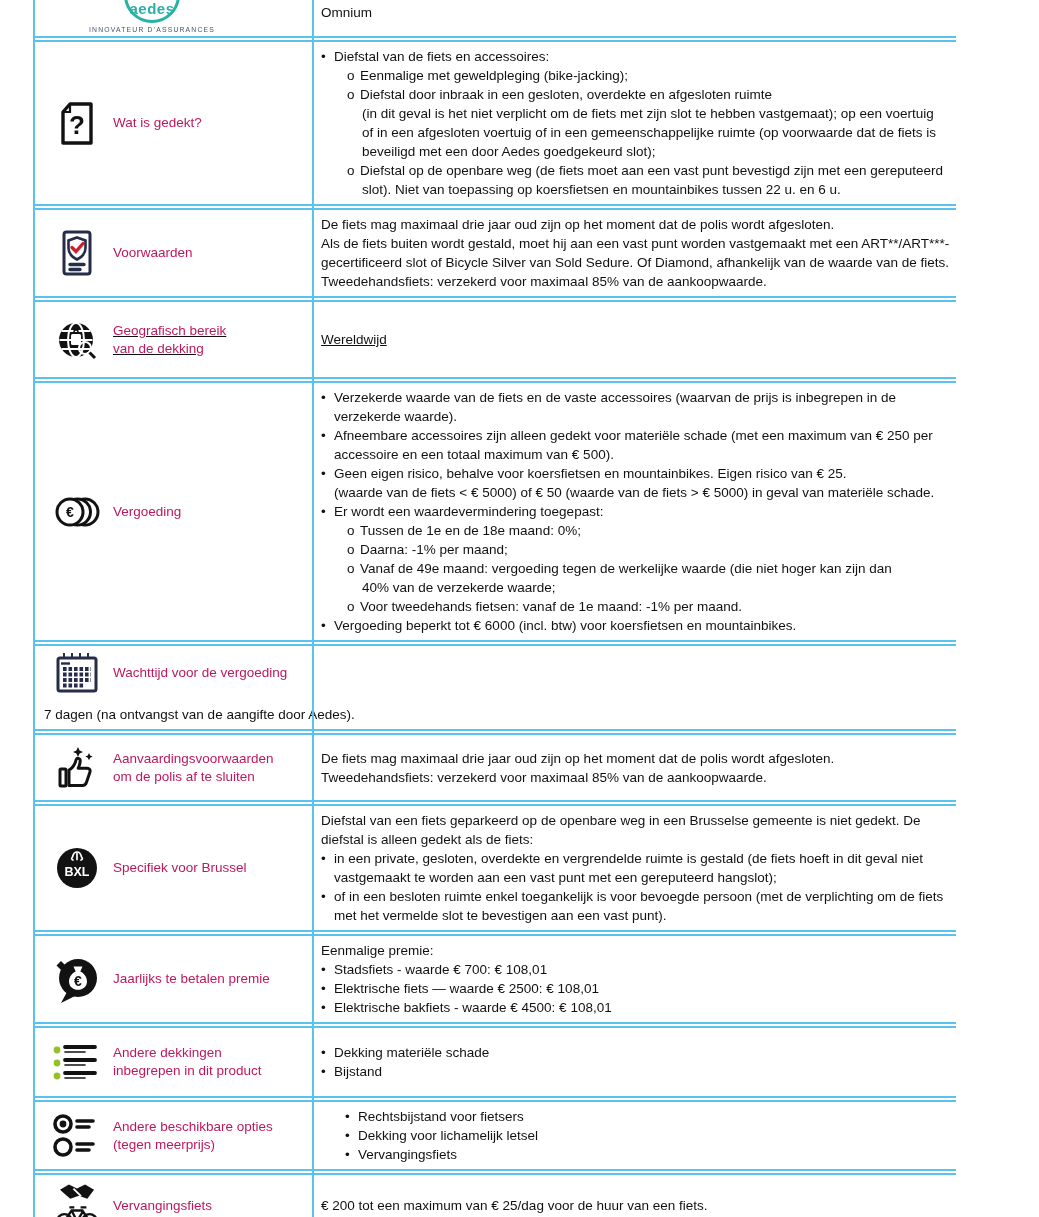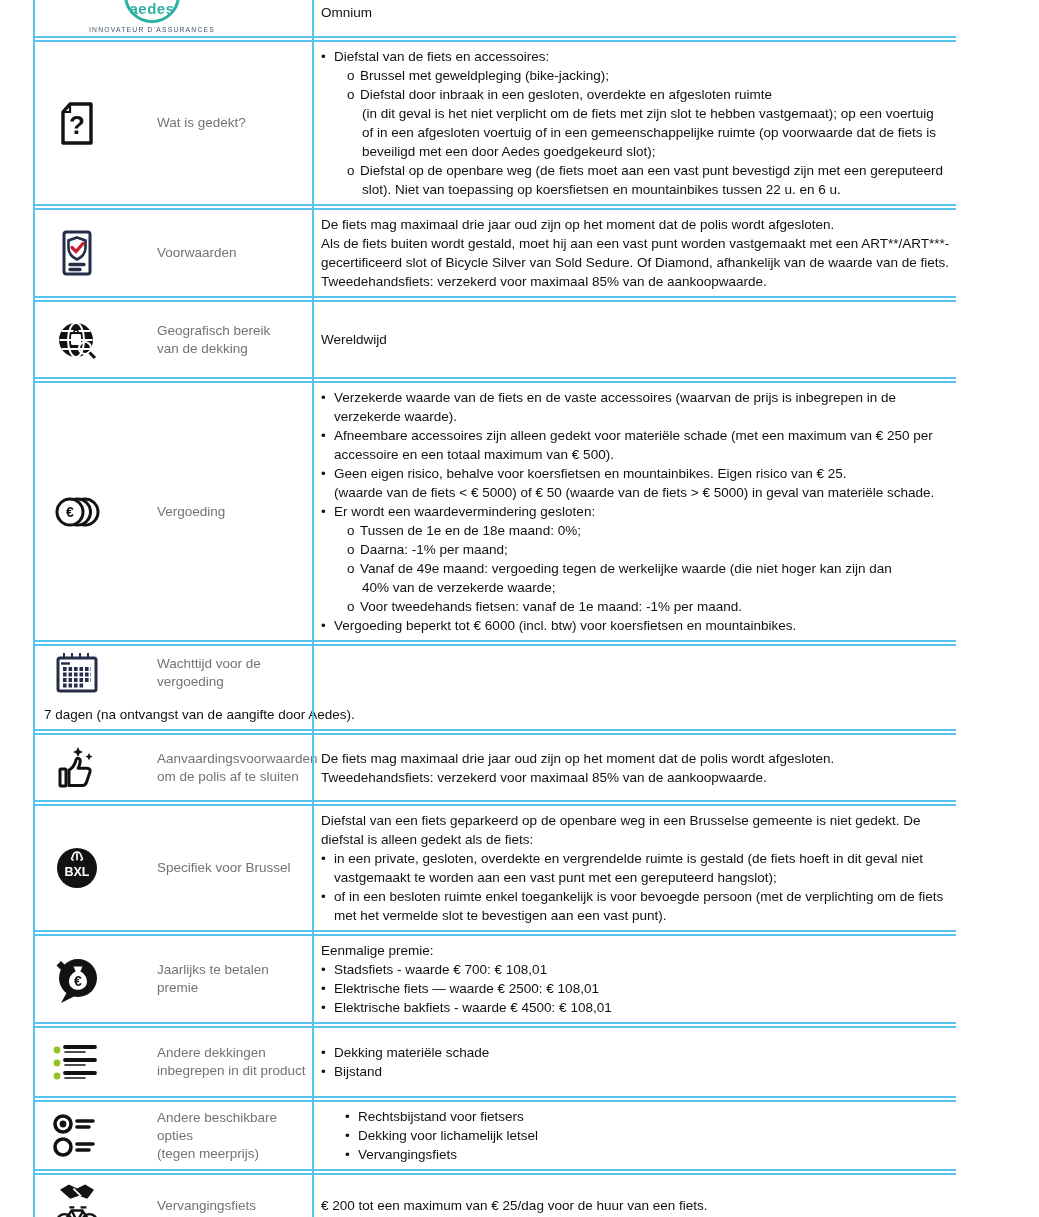--- a/index.html
+++ b/index.html
@@ -6,21 +6,21 @@
   body{font-family:"Liberation Sans",sans-serif;color:#111;}
   .page{position:relative;width:956px;height:1217px;background:#fff;overflow:hidden;}
   .tbl{position:absolute;left:33px;top:0;width:973px;border-left:2px solid var(--bd);border-right:2px solid var(--bd);}
   .vdiv{position:absolute;left:277px;top:0;bottom:0;width:2px;background:var(--bd);}
   .row{display:flex;border-top:2px solid var(--bd);border-bottom:2px solid var(--bd);margin-bottom:2px;background:#fff;}
   .row:last-child{margin-bottom:0;}
   .row.hdr{border-top:none;}
   .cl{width:277px;flex:none;display:flex;align-items:center;padding-left:15px;box-sizing:border-box;gap:9px;}
   .icon{width:54px;height:54px;flex:none;display:flex;align-items:center;justify-content:center;}
   .icon svg{width:52px;height:52px;}
-  .lbl{font-size:13.5px;line-height:18px;color:#737373;margin-left:44px;}
+  .lbl{font-size:13.5px;line-height:18px;color:#be185d;}
   .cr{flex:1;display:flex;flex-direction:column;justify-content:center;padding:5px 12px 5px 9px;box-sizing:border-box;font-size:13.5px;line-height:19px;}
   .ln{display:flex;}
   .ln .mk{flex:none;width:13px;}
   .ln .tx{flex:1;}
   .ln.i1{margin-left:13px;}
   .ln.i1o{margin-left:26px;}
   .ln.i2{margin-left:41px;}
   
   .logoWrap{width:180px;margin-left:12px;overflow:hidden;height:36px;display:flex;flex-direction:column;align-items:center;}
   .logoCircle{width:56px;height:56px;border:3px solid var(--teal);border-radius:50%;margin-top:-33px;flex:none;display:flex;align-items:flex-end;justify-content:center;color:var(--teal);font-size:15px;font-weight:bold;letter-spacing:.5px;padding-bottom:3px;box-sizing:border-box;}
@@ -59,21 +59,21 @@
               <div>Wat is gedekt?</div>
             </div>
           </div>
           <div class="cr">
             <div class="ln i0">
               <span class="mk">•</span>
               <span class="tx">Diefstal van de fiets en accessoires:</span>
             </div>
             <div class="ln i1o">
               <span class="mk">o</span>
-              <span class="tx">Brussel met geweldpleging (bike-jacking);</span>
+              <span class="tx">Eenmalige met geweldpleging (bike-jacking);</span>
             </div>
             <div class="ln i1o">
               <span class="mk">o</span>
               <span class="tx">Diefstal door inbraak in een gesloten, overdekte en afgesloten ruimte</span>
             </div>
             <div class="ln i2">
               <span class="tx">(in dit geval is het niet verplicht om de fiets met zijn slot te hebben vastgemaat); op een voertuig</span>
             </div>
             <div class="ln i2">
               <span class="tx">of in een afgesloten voertuig of in een gemeenschappelijke ruimte (op voorwaarde dat de fiets is</span>
@@ -112,21 +112,21 @@
               <span class="tx">Als de fiets buiten wordt gestald, moet hij aan een vast punt worden vastgemaakt met een ART**/ART***-</span>
             </div>
             <div class="ln i0">
               <span class="tx">gecertificeerd slot of Bicycle Silver van Sold Sedure. Of Diamond, afhankelijk van de waarde van de fiets.</span>
             </div>
             <div class="ln i0">
               <span class="tx">Tweedehandsfiets: verzekerd voor maximaal 85% van de aankoopwaarde.</span>
             </div>
           </div>
         </div>
-        <div class="row" style="min-height: 75px;">
+        <div class="row" style="min-height: 75px; text-decoration: underline;">
           <div class="cl">
             <div class="icon">
               <svg viewBox="0 0 52 52">
                 <circle cx="25" cy="26" r="17" fill="#121212"></circle>
                 <g stroke="#fff" stroke-width="2" fill="none">
                   <ellipse cx="25" cy="26" rx="8" ry="17"></ellipse>
                   <path d="M8.5,26 H41.5 M10.5,17 H39.5 M10.5,35 H39.5"></path>
                 </g>
                 <rect x="20" y="20" width="10" height="11" rx="1.5" fill="#fff"></rect>
                 <path d="M23,20 v-2 a2,2 0 0 1 4,0 v2" fill="none" stroke="#121212" stroke-width="1.6"></path>
@@ -176,21 +176,21 @@
             </div>
             <div class="ln i0">
               <span class="mk">•</span>
               <span class="tx">Geen eigen risico, behalve voor koersfietsen en mountainbikes. Eigen risico van € 25.</span>
             </div>
             <div class="ln i1">
               <span class="tx">(waarde van de fiets &lt; € 5000) of € 50 (waarde van de fiets &gt; € 5000) in geval van materiële schade.</span>
             </div>
             <div class="ln i0">
               <span class="mk">•</span>
-              <span class="tx">Er wordt een waardevermindering gesloten:</span>
+              <span class="tx">Er wordt een waardevermindering toegepast:</span>
             </div>
             <div class="ln i1o">
               <span class="mk">o</span>
               <span class="tx">Tussen de 1e en de 18e maand: 0%;</span>
             </div>
             <div class="ln i1o">
               <span class="mk">o</span>
               <span class="tx">Daarna: -1% per maand;</span>
             </div>
             <div class="ln i1o">

